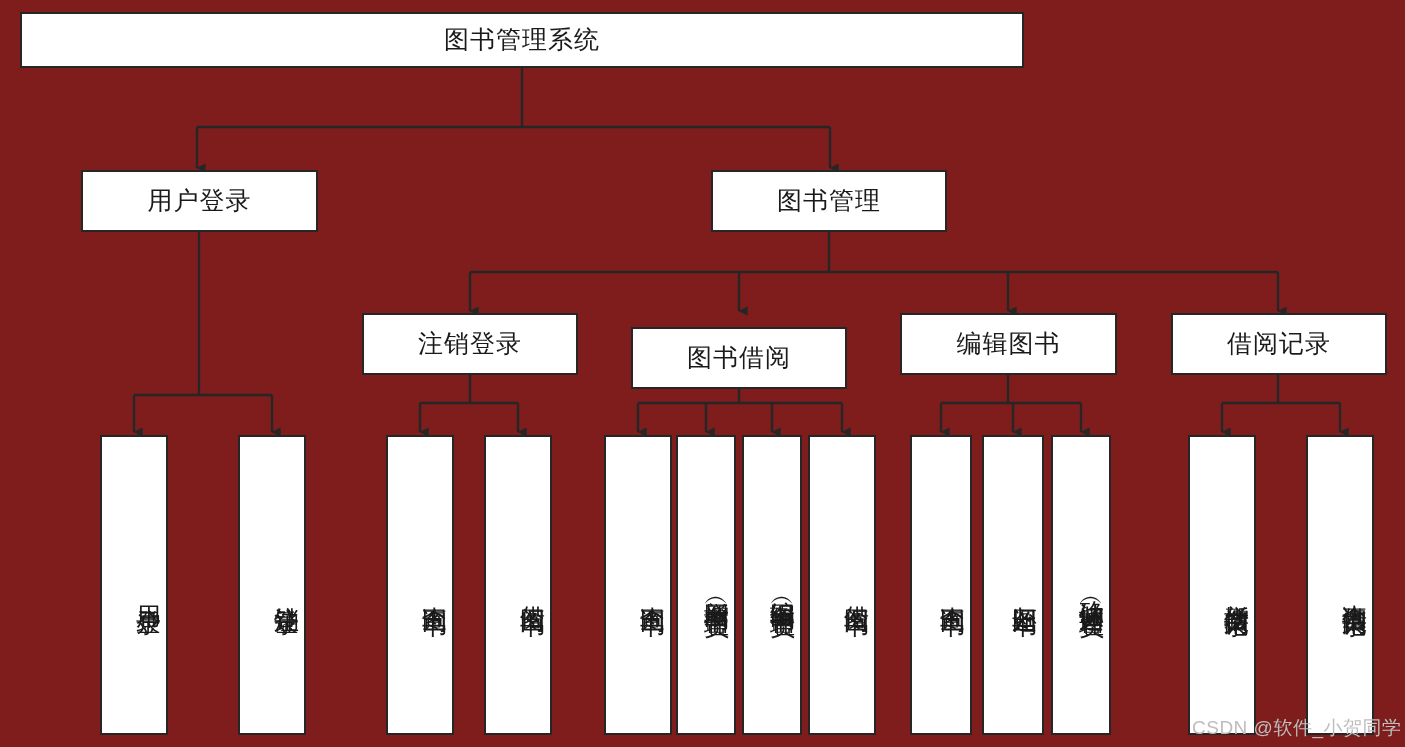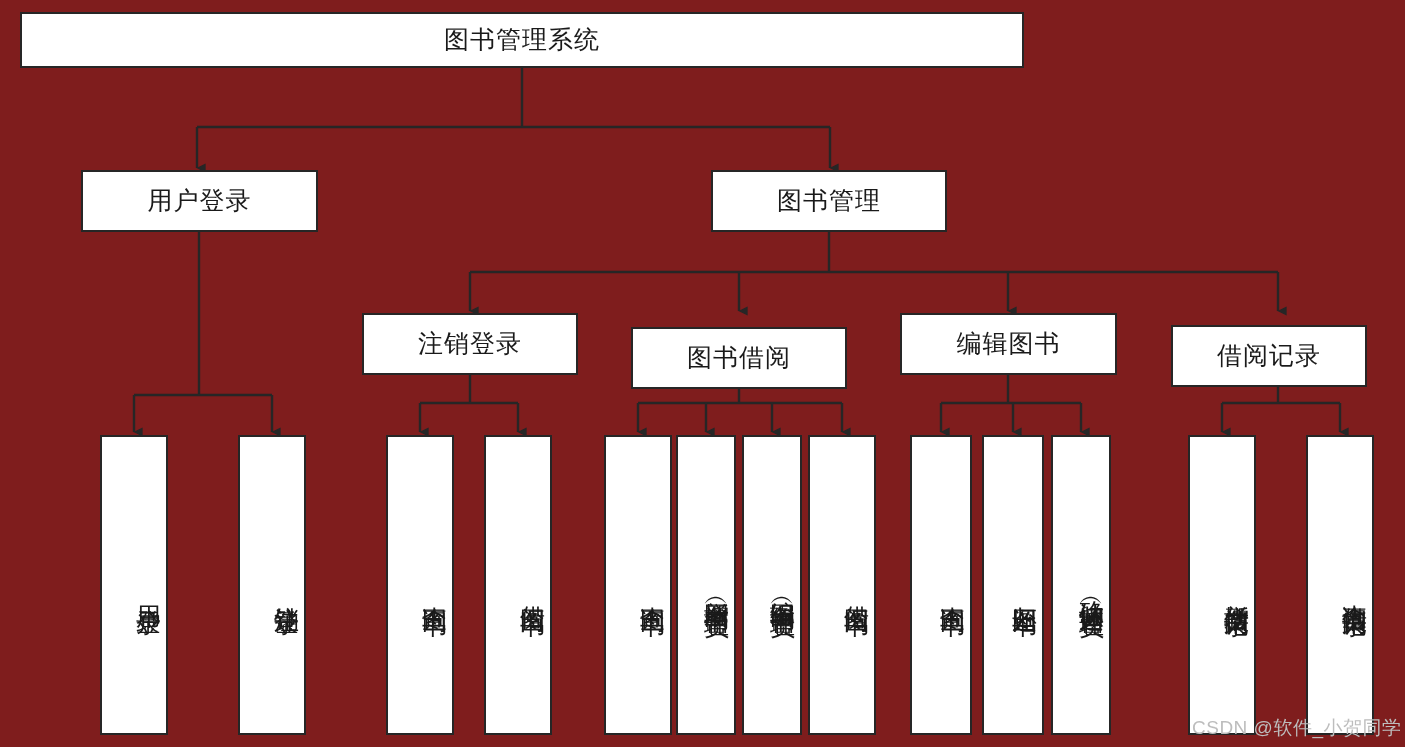--- a/index.html
+++ b/index.html
@@ -131,21 +131,21 @@
 
   <div class="node horiz" style="left: 362px; top: 313px; width: 216px; height: 62px;">
     <span>注销登录</span>
   </div>
   <div class="node horiz" style="left: 631px; top: 327px; width: 216px; height: 62px;">
     <span>图书借阅</span>
   </div>
   <div class="node horiz" style="left: 900px; top: 313px; width: 217px; height: 62px;">
     <span>编辑图书</span>
   </div>
-  <div class="node horiz" style="left: 1171px; top: 325px; width: 196px; height: 62px;">
+  <div class="node horiz" style="left: 1171px; top: 313px; width: 216px; height: 62px;">
     <span>借阅记录</span>
   </div>
 
   <div class="node vert" style="left: 100px; top: 435px; width: 68px; height: 300px;">
     <span class="vtext">用户登录</span>
   </div>
   <div class="node vert" style="left: 238px; top: 435px; width: 68px; height: 300px;">
     <span class="vtext">注销登录</span>
   </div>
   <div class="node vert" style="left: 386px; top: 435px; width: 68px; height: 300px;">

